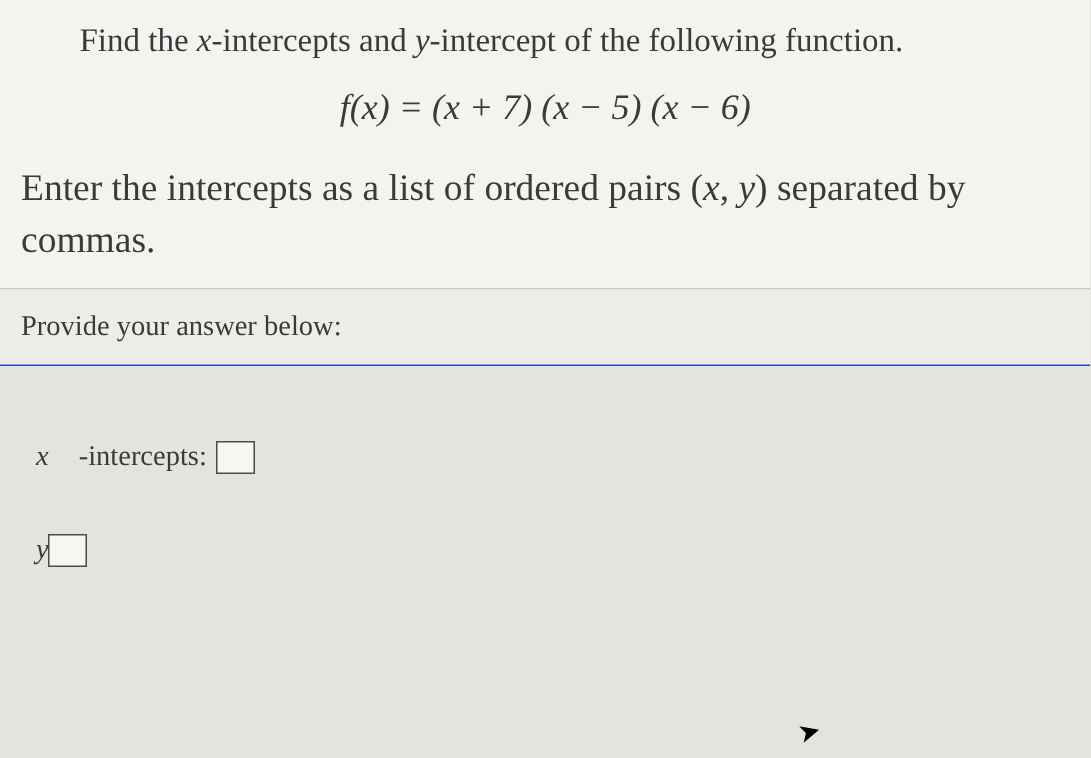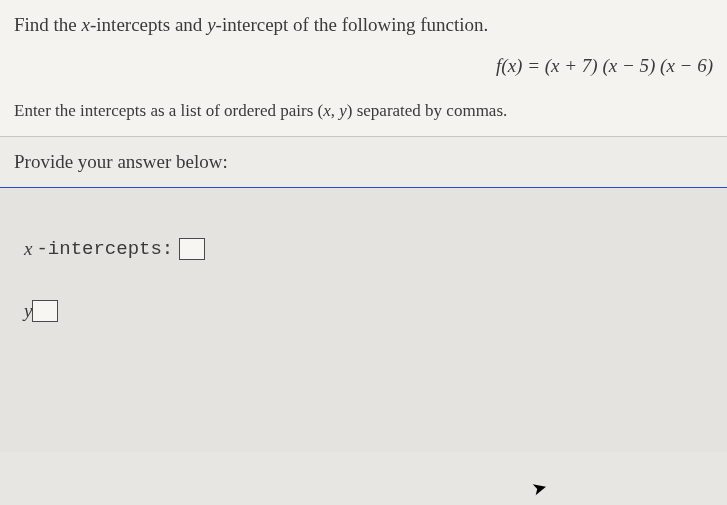--- a/index.html
+++ b/index.html
@@ -14,32 +14,33 @@
       height: 505px;
       color: #3a3a3a;
       position: relative;
     }
     .question-section {
       background: #f5f3ef;
       border-bottom: 1px solid #c8c6c2;
     }
     .question-text {
       padding: 12px 28px 8px 14px;
-      font-size: 19px;
+      font-size: 22px;
       line-height: 1.4;
+      margin-left: 39px;
     }
     .equation {
-      text-align: right;
+      text-align: center;
       padding: 8px 14px 12px 14px;
-      font-size: 19px;
+      font-size: 24px;
       font-style: italic;
     }
     .instruction {
       padding: 10px 14px 14px 14px;
-      font-size: 17px;
+      font-size: 25px;
       line-height: 1.4;
     }
     .answer-header {
       background: #eeece8;
       border-bottom: 1px solid #1d4ed8;
       padding: 14px 14px;
       font-size: 19px;
     }
     .answer-area {
       background: #e5e3df;
@@ -48,23 +49,22 @@
     .answer-row {
       display: flex;
       align-items: center;
       margin-bottom: 40px;
       font-size: 19px;
     }
     .answer-label {
       font-style: italic;
     }
     .answer-label-text {
-      margin-left: 4px;
+      margin-left: 20px;
       margin-right: 6px;
-      font-family: Liberation Mono, monospace;
     }
     .input-box {
       width: 26px;
       height: 22px;
       border: 1.5px solid #4a4a4a;
       background: #f8f6f2;
       outline: none;
       font-size: 14px;
       padding: 0 2px;
     }

